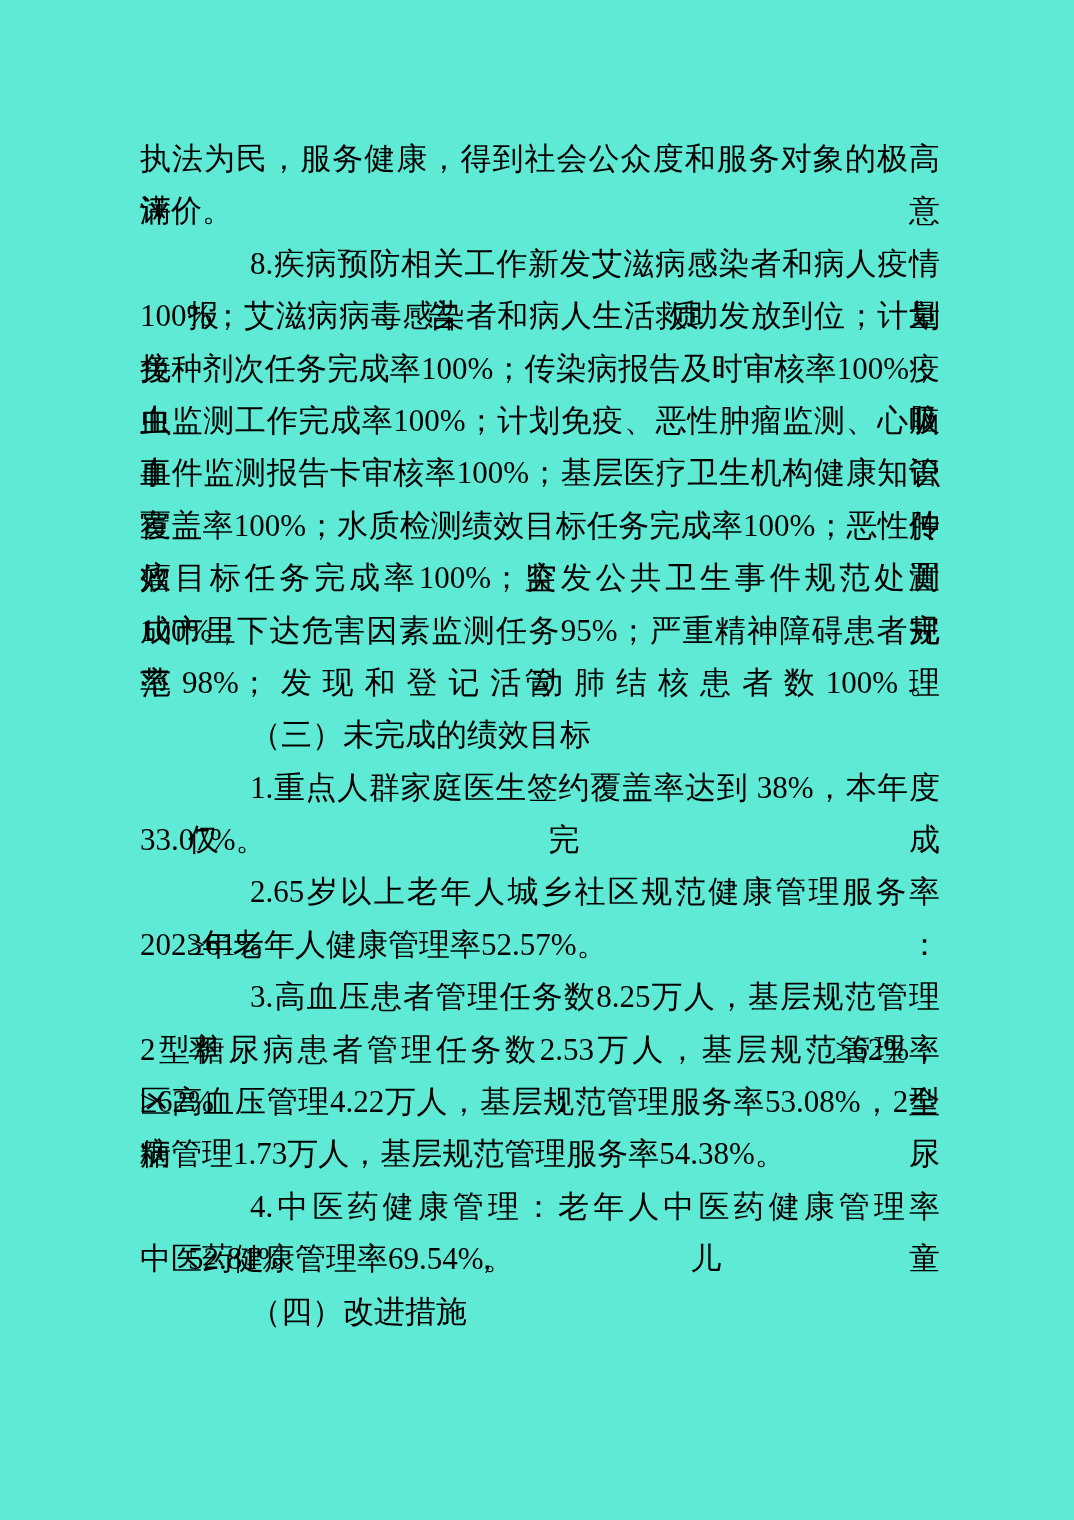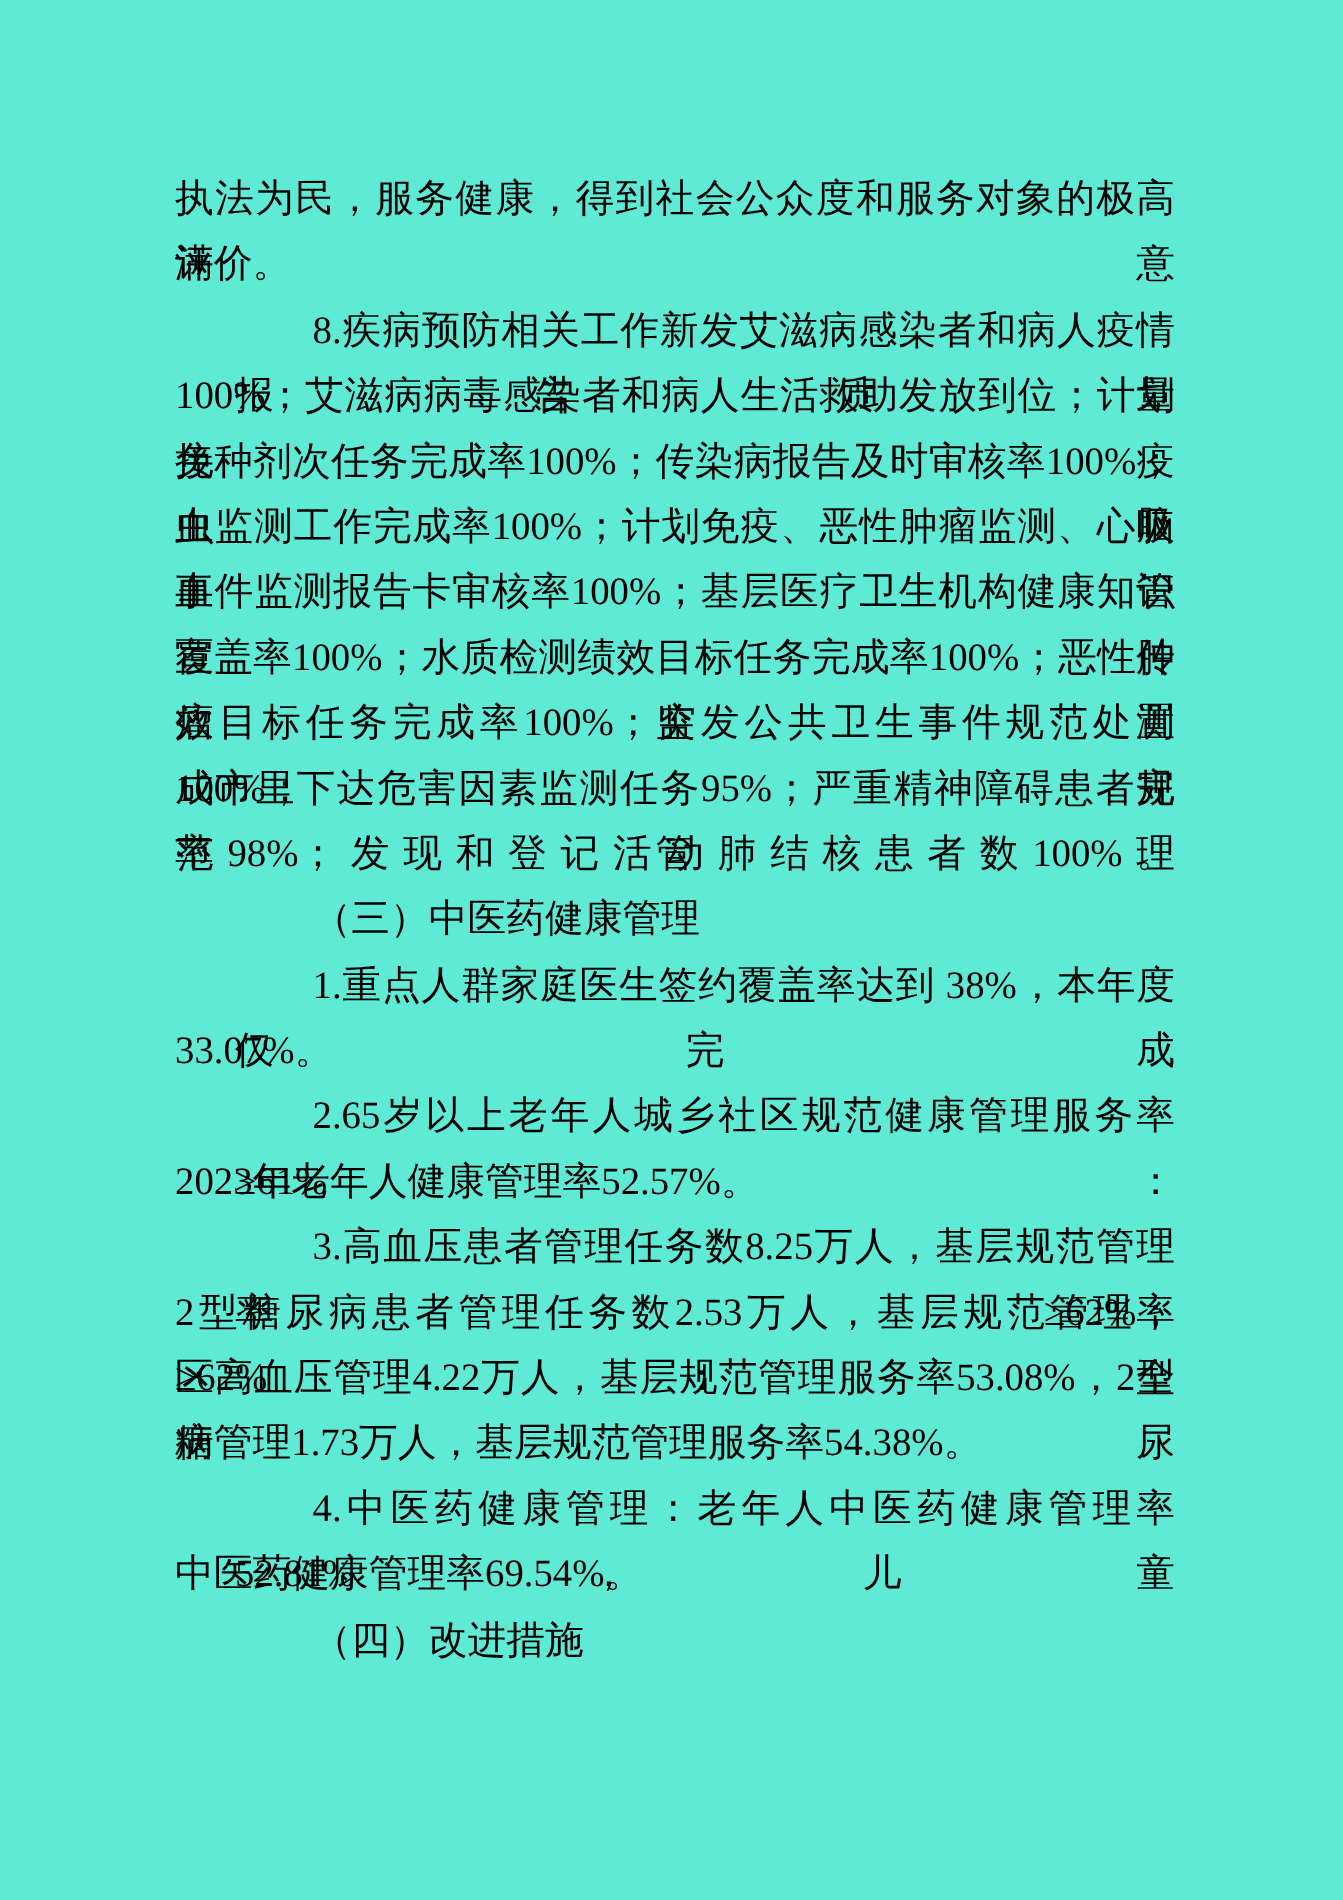--- a/index.html
+++ b/index.html
@@ -47,21 +47,21 @@
       <div class="line">评价。</div>
       <div class="line j indent">8.疾病预防相关工作新发艾滋病感染者和病人疫情报告质量</div>
       <div class="line j">100%；艾滋病病毒感染者和病人生活救助发放到位；计划免疫</div>
       <div class="line j">接种剂次任务完成率100%；传染病报告及时审核率100%；血吸</div>
       <div class="line j">虫监测工作完成率100%；计划免疫、恶性肿瘤监测、心脑血管</div>
       <div class="line j">事件监测报告卡审核率100%；基层医疗卫生机构健康知识宣传</div>
       <div class="line j">覆盖率100%；水质检测绩效目标任务完成率100%；恶性肿瘤监测</div>
       <div class="line j">效目标任务完成率100%；突发公共卫生事件规范处置100%；完</div>
       <div class="line j">成市里下达危害因素监测任务95%；严重精神障碍患者规范管理</div>
       <div class="line j">率98%；发现和登记活动肺结核患者数100%。</div>
-      <div class="line indent">（三）中医药健康管理</div>
+      <div class="line indent">（三）未完成的绩效目标</div>
       <div class="line j indent">1.重点人群家庭医生签约覆盖率达到 38%，本年度仅完成</div>
       <div class="line">33.07%。</div>
       <div class="line j indent">2.65岁以上老年人城乡社区规范健康管理服务率≥61%：</div>
       <div class="line">2023年老年人健康管理率52.57%。</div>
       <div class="line j indent">3.高血压患者管理任务数8.25万人，基层规范管理率≥62%；</div>
       <div class="line j">2型糖尿病患者管理任务数2.53万人，基层规范管理率≥62%：全</div>
       <div class="line j">区高血压管理4.22万人，基层规范管理服务率53.08%，2型糖尿</div>
       <div class="line">病管理1.73万人，基层规范管理服务率54.38%。</div>
       <div class="line j indent">4.中医药健康管理：老年人中医药健康管理率52.81%，儿童</div>
       <div class="line">中医药健康管理率69.54%。</div>

